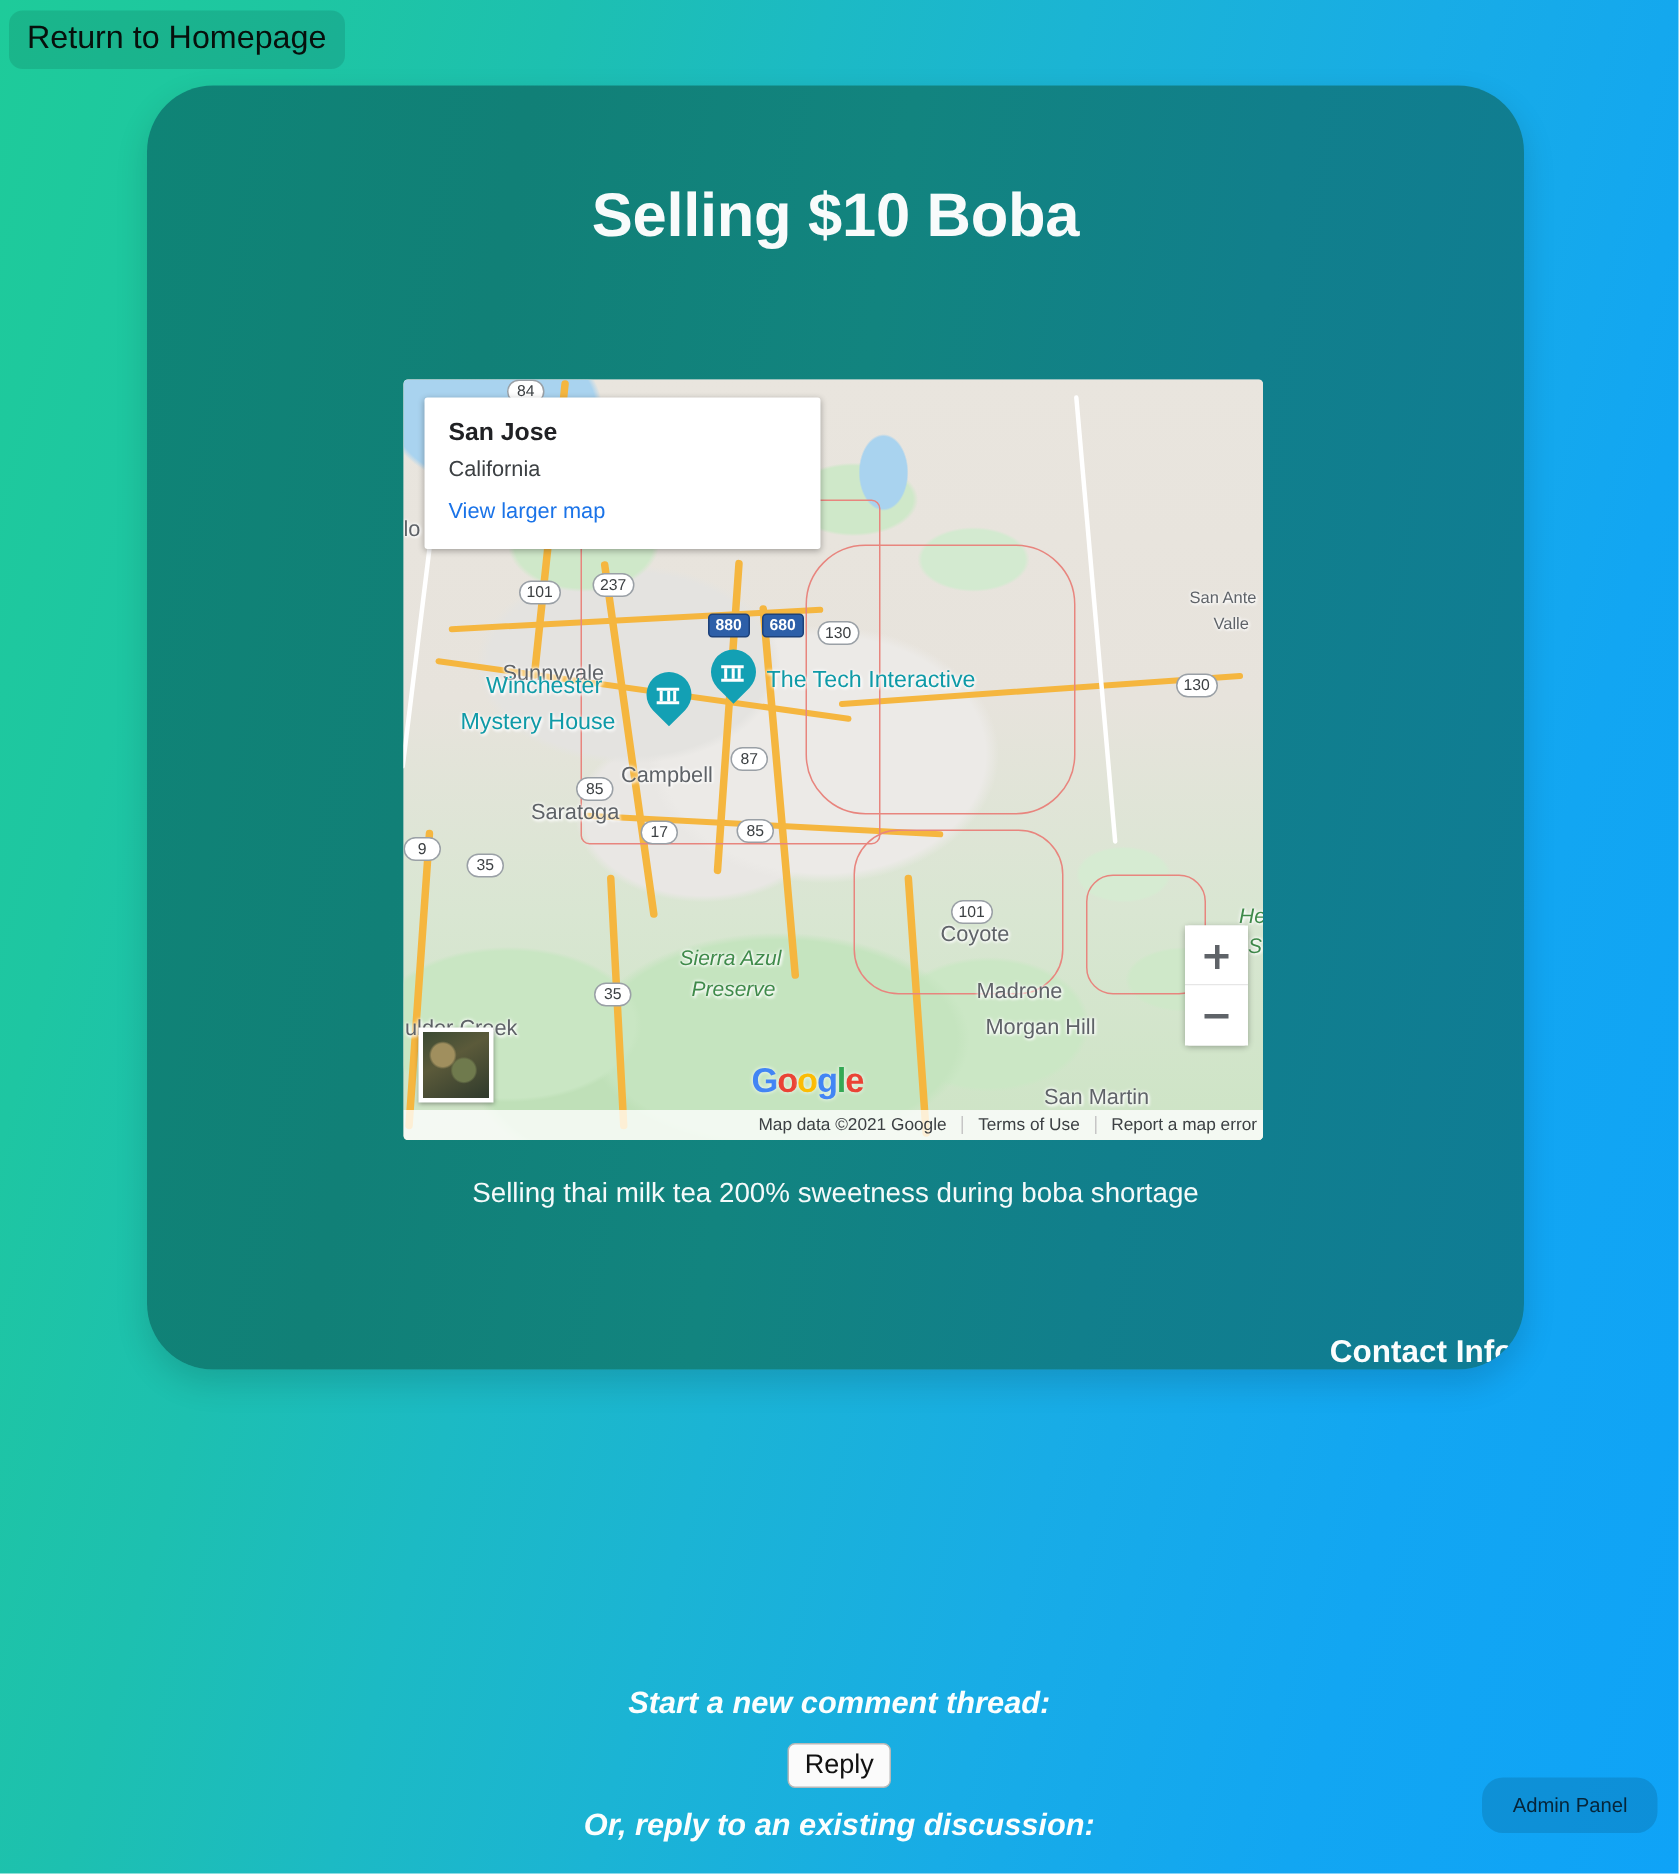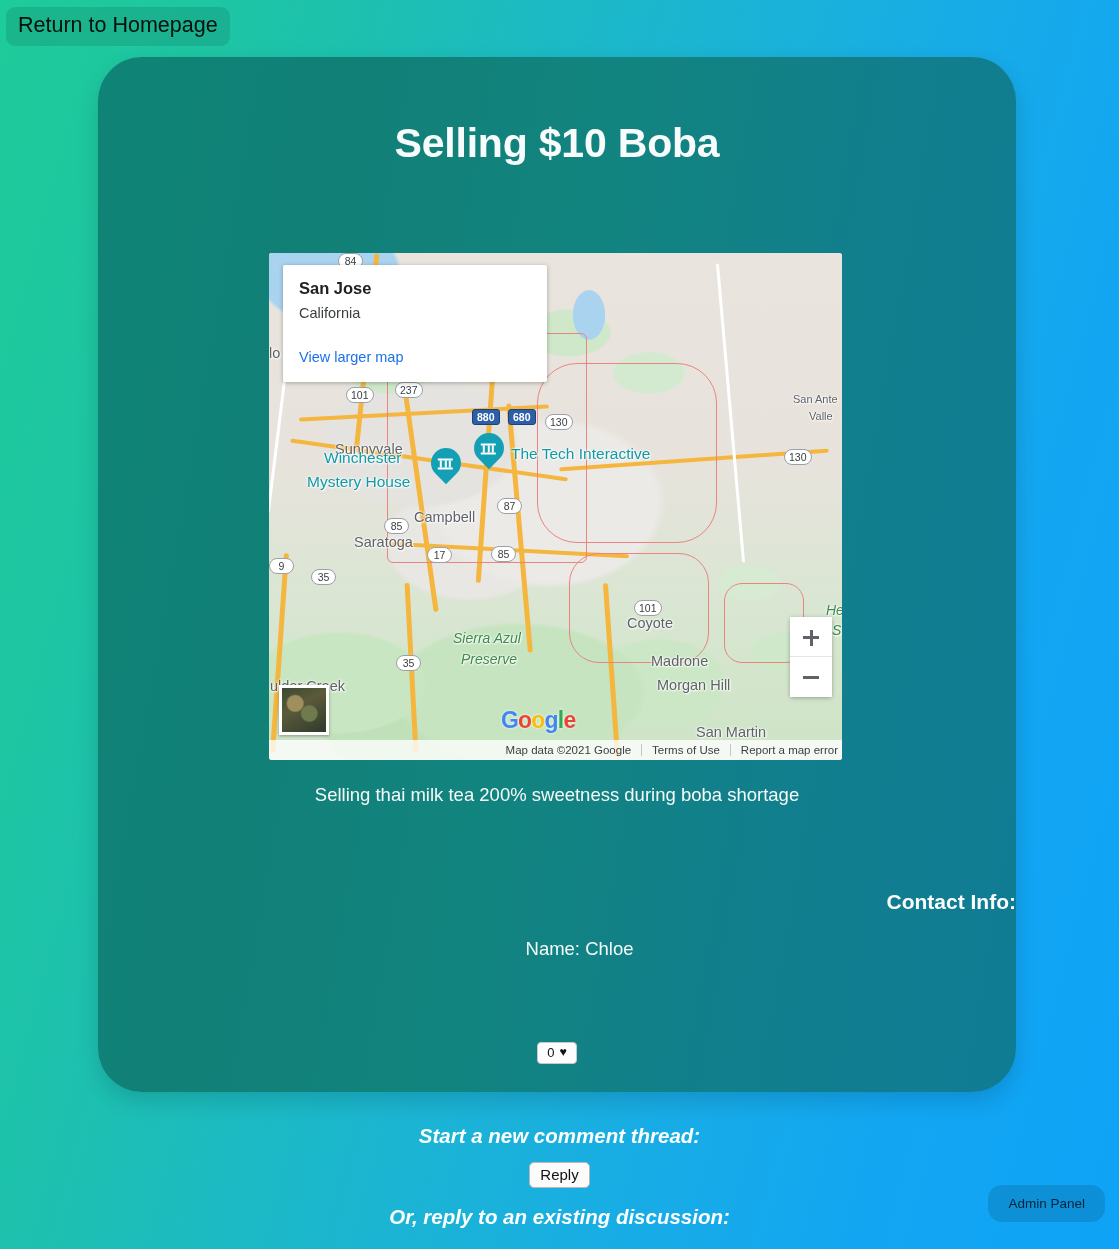--- a/index.html
+++ b/index.html
@@ -56,21 +56,21 @@
     cursor: pointer;
     z-index: 40;
   }
 
   
   .post-card {
     position: absolute;
     left: 98px;
     top: 57px;
     width: 918px;
-    height: 1035px;
+    height: 856px;
     border-radius: 44px;
     background: linear-gradient(100deg, #0f8476 0%, #118077 24%, #12847f 48%, #117f8c 72%, #0f7c95 100%);
     box-shadow: 0 9px 22px rgba(0,0,0,0.14);
     overflow: hidden;
   }
 
   .post-title {
     margin-top: 63px;
     text-align: center;
     color: #f8fbfb;
@@ -199,21 +199,21 @@
     left: 14px; top: 12px;
     width: 264px;
     background: #fff;
     border-radius: 2px;
     box-shadow: 0 1px 4px rgba(0,0,0,0.3);
     padding: 14px 16px 16px 16px;
     z-index: 6;
   }
   .infocard-title { font-size: 16.5px; font-weight: bold; color: #202124; }
   .infocard-sub   { font-size: 14.5px; color: #3c4043; margin-top: 7px; }
-  .infocard-link  { font-size: 14.5px; color: #1a73e8; margin-top: 28px; display: inline-block; cursor: pointer; }
+  .infocard-link  { font-size: 14.5px; color: #1a73e8; margin-top: 12px; display: inline-block; cursor: pointer; }
 
   
   .map-zoom {
     position: absolute;
     right: 10px; bottom: 63px;
     width: 42px;
     background: #fff;
     border-radius: 3px;
     box-shadow: 0 1px 4px rgba(0,0,0,0.3);
     z-index: 6;
@@ -356,21 +356,21 @@
     left: 0; right: 0;
     top: 1162px;
     display: flex;
     justify-content: center;
   }
   .reply-btn {
     background: #fbfbfb;
     border: 1px solid #b8b8b8;
     border-radius: 5px;
     padding: 3px 10px 4px 10px;
-    font-size: 15px;
+    font-size: 18px;
     color: #111;
     cursor: pointer;
     font-family: "Liberation Sans", sans-serif;
   }
   .comment-existing {
     position: absolute;
     left: 0; right: 0;
     top: 1205px;
     text-align: center;
     color: #fbfefe;
@@ -432,21 +432,21 @@
           <div class="map-label" style="left: 0px; top: 92px;">lo</div>
         </div>
       <div id="map-shields">
           <div class="shield" style="left: 69px; top: 0px;">84</div>
           <div class="shield" style="left: 77px; top: 134px;">101</div>
           <div class="shield" style="left: 126px; top: 129px;">237</div>
           <div class="shield interstate" style="left: 203px; top: 156px;">880</div>
           <div class="shield interstate" style="left: 239px; top: 156px;">680</div>
           <div class="shield" style="left: 276px; top: 161px;">130</div>
           <div class="shield" style="left: 515px; top: 196px;">130</div>
-          <div class="shield" style="left: 228px; top: 245px;">87</div>
+          <div class="shield" style="left: 218px; top: 245px;">87</div>
           <div class="shield" style="left: 115px; top: 265px;">85</div>
           <div class="shield" style="left: 158px; top: 294px;">17</div>
           <div class="shield" style="left: 222px; top: 293px;">85</div>
           <div class="shield" style="left: 0px; top: 305px;">9</div>
           <div class="shield" style="left: 42px; top: 316px;">35</div>
           <div class="shield" style="left: 127px; top: 402px;">35</div>
           <div class="shield" style="left: 365px; top: 347px;">101</div>
         </div>
       <div id="map-markers">
           <div class="marker" style="left: 205px; top: 180px;"></div>

